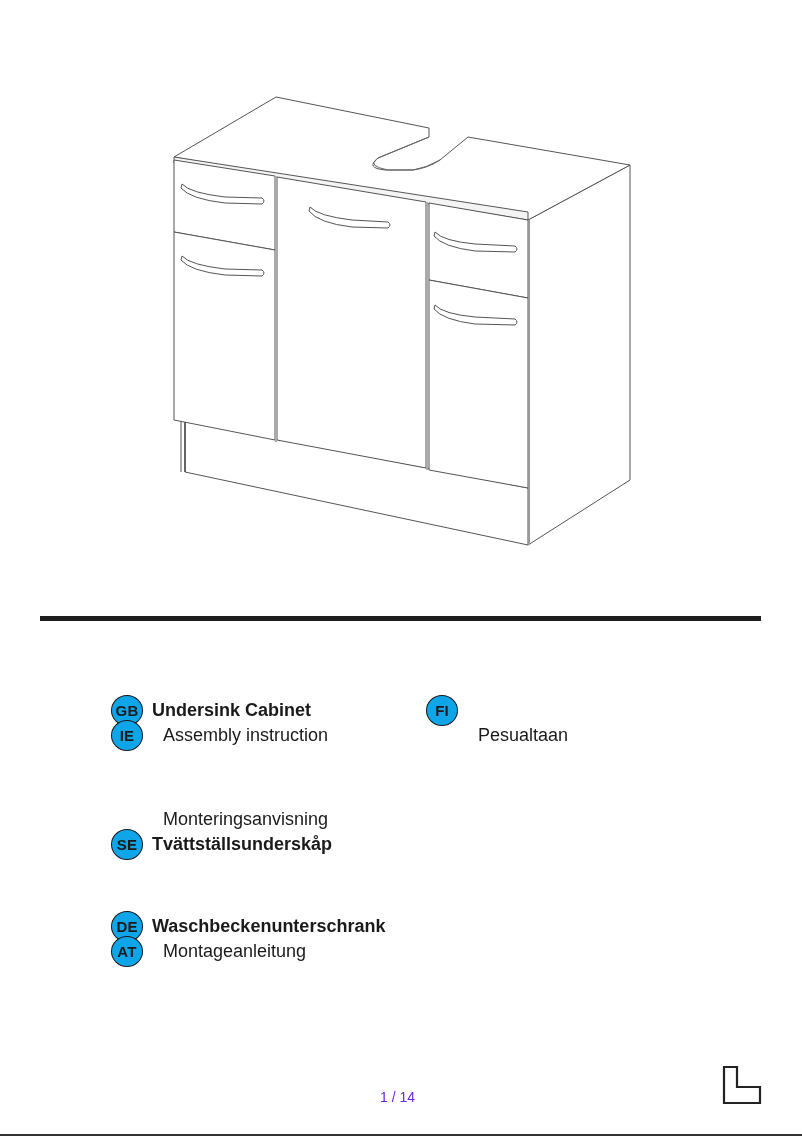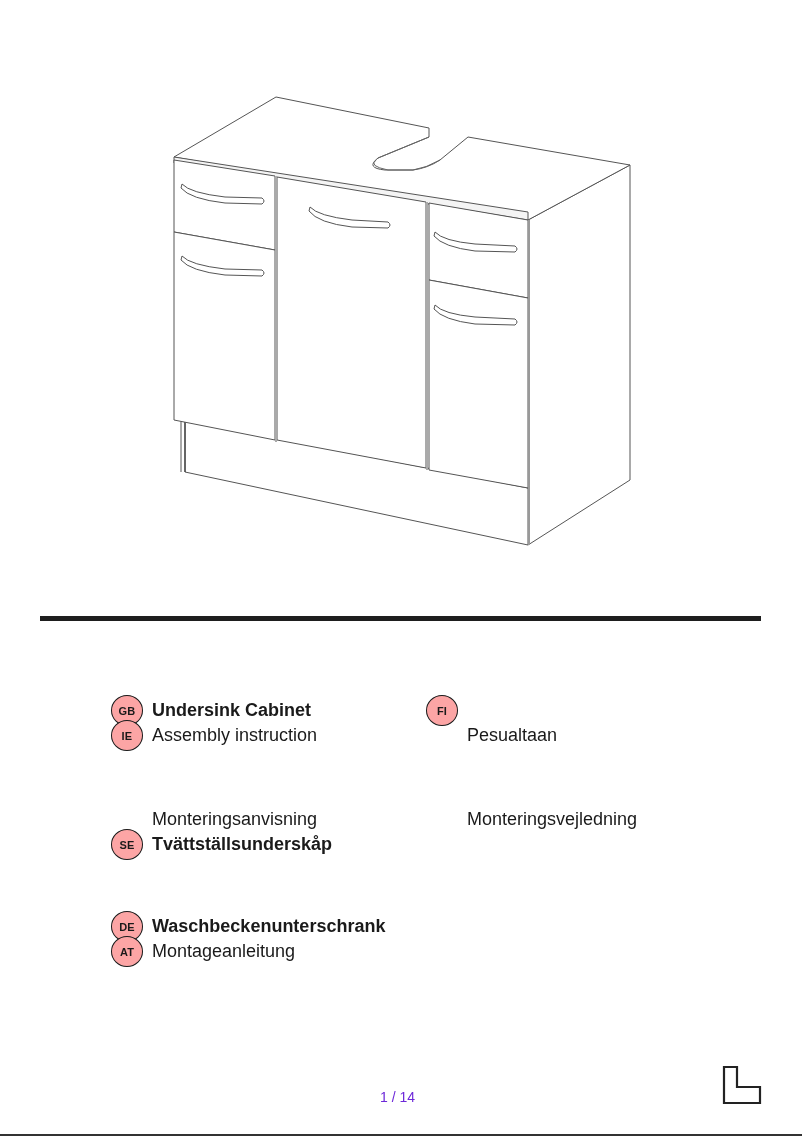--- a/index.html
+++ b/index.html
@@ -10,26 +10,26 @@
   .illustration { position: absolute; left: 0; top: 0; width: 802px; height: 600px; }
   .rule {
     position: absolute; left: 40px; top: 616px; width: 721px; height: 5px;
     background: #1e1e1e;
   }
   .entry { position: absolute; }
   .row { display: flex; align-items: center; height: 25px; }
   .badge {
     display: inline-flex; align-items: center; justify-content: center;
     width: 32px; height: 31px; border: 1.6px solid #1a1a1a; border-radius: 50%;
-    font-size: 11px; font-weight: bold; margin-right: 9px; box-sizing: border-box;
-    letter-spacing: 0.2px; background: #fca5a5;
+    font-size: 15px; font-weight: bold; margin-right: 9px; box-sizing: border-box;
+    letter-spacing: 0.2px; background: #0ea5e9;
   }
   .badge-spacer { display: inline-block; width: 41px; }
   .title { font-size: 18px; font-weight: bold; }
-  .subtitle { font-size: 18px; font-weight: normal; }
+  .subtitle { font-size: 18px; font-weight: normal; margin-left: 11px; }
   .page-num {
     position: absolute; left: 380px; top: 1089px; font-size: 14px; color: #6d28d9;
   }
   .logo { position: absolute; left: 722px; top: 1065px; width: 40px; height: 40px; }
   .bottom-rule {
     position: absolute; left: 0; top: 1134px; width: 802px; height: 2px; background: #333;
   }
 </style>
 </head>
 <body>
@@ -96,24 +96,20 @@
     <span class="badge-spacer"></span>
     <span class="subtitle">Monteringsanvisning</span>
   </div>
   <div class="row">
     <span class="badge">SE</span>
     <span class="title">Tvättställsunderskåp</span>
   </div>
 </div>
 
 <div class="entry" style="left:426px; top:805px;">
-  <div class="row" style="margin-top:2px;">
-    <span class="badge-spacer"></span>
-    <span class="subtitle">Monteringsvejledning</span>
-  </div>
 </div>
 
 <div class="entry" style="left:111px; top:914px;">
   <div class="row">
     <span class="badge">DE</span>
     <span class="title">Waschbeckenunterschrank</span>
   </div>
   <div class="row">
     <span class="badge">AT</span>
     <span class="subtitle">Montageanleitung</span>

